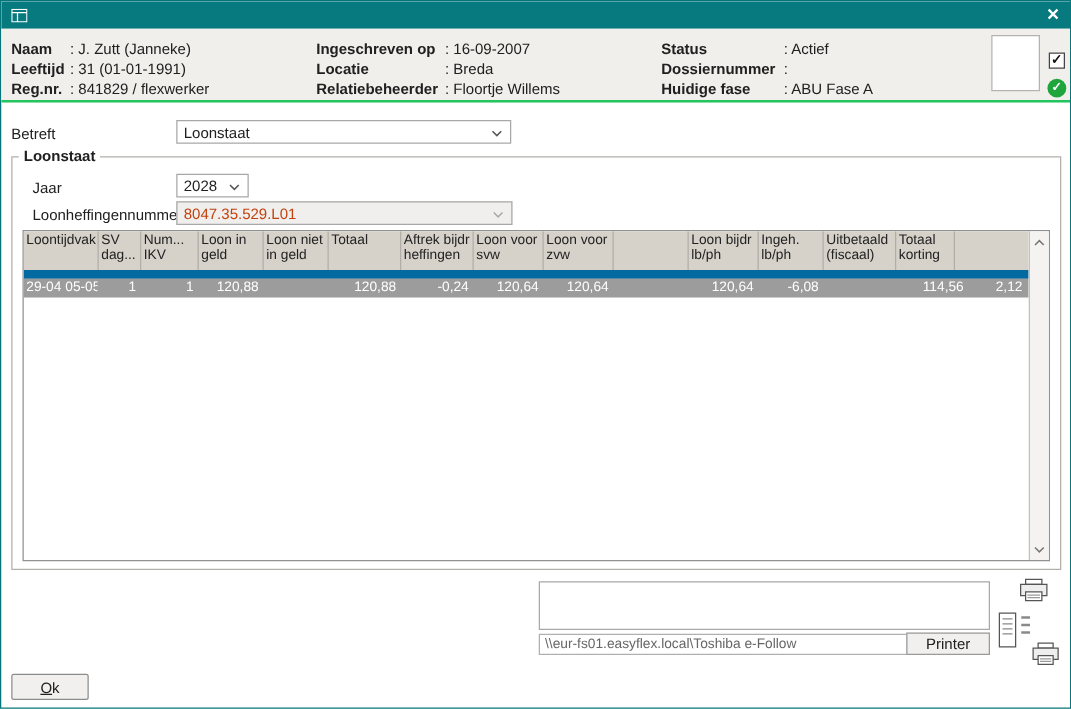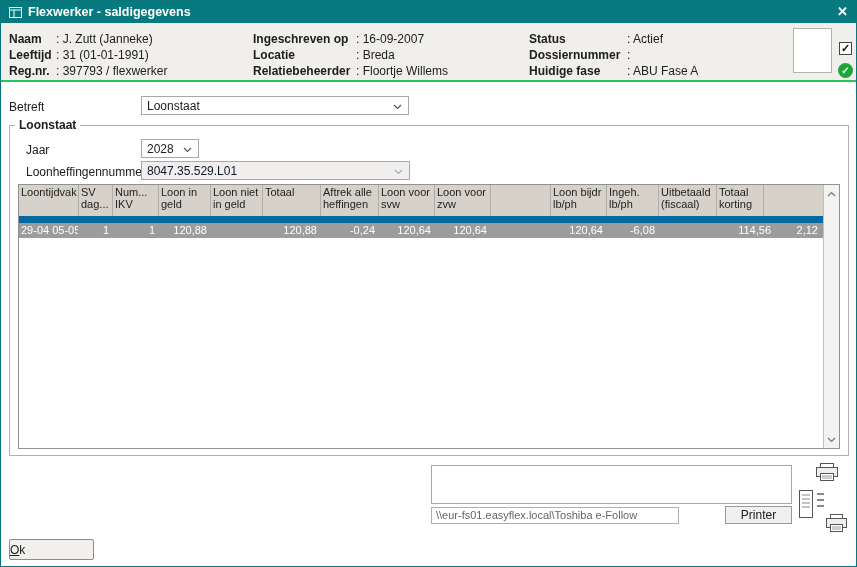--- a/index.html
+++ b/index.html
@@ -29,77 +29,76 @@
   .select { background: #fff; border: 1px solid #a8a8a8; height: 19px; display: flex; align-items: center; padding: 0 6px 0 5px; cursor: pointer; }
   .select .chev { margin-left: auto; flex: none; }
   .betreft-select { position: absolute; left: 140px; top: 95px; width: 268px; }
 
   
   .groupbox { position: absolute; left: 8px; top: 124px; width: 840px; height: 331px; border: 1px solid #b3b0aa; }
   .groupbox-legend { position: absolute; top: -8px; left: 5px; background: #fff; padding: 0 4px; font-weight: bold; }
   .jaar-label { position: absolute; left: 16px; top: 17px; }
   .jaar-select { position: absolute; left: 131px; top: 13px; width: 58px; }
   .lhn-label { position: absolute; left: 16px; top: 39px; }
-  .lhn-select { position: absolute; left: 131px; top: 35px; width: 269px; background: #f0efed; color: #0f172a; cursor: default; }
+  .lhn-select { position: absolute; left: 131px; top: 35px; width: 269px; background: #f0efed; color: #c2410c; cursor: default; }
 
   
   .table { position: absolute; left: 8px; top: 58px; width: 822px; height: 265px; border: 1px solid #919191; background: #fff; }
   .table-content { position: absolute; left: 0; top: 0; right: 16px; bottom: 0; overflow: hidden; }
   .thead { display: flex; height: 38px; background: #d6d2ca; border-bottom: 7px solid #0369a1; }
   .th { flex: none; border-right: 1px solid #b1aea7; padding: 1px 2px; font-size: 11px; line-height: 12px; overflow: hidden; color: #222; }
   .trow { display: flex; height: 15px; background: #9c9c9c; color: #fff; font-size: 11px; line-height: 15px; cursor: pointer; }
   .td { flex: none; padding: 0 3px 0 0; text-align: right; overflow: hidden; white-space: nowrap; border-right: 1px solid transparent; }
   .td.left { text-align: right; padding-left: 2px; }
   .c0{width:60px}.c1{width:34px}.c2{width:46px}.c3{width:52px}.c4{width:52px}.c5{width:58px}.c6{width:58px}.c7{width:56px}.c8{width:56px}.c9{width:60px}.c10{width:56px}.c11{width:52px}.c12{width:58px}.c13{width:58px}.c14{width:47px}
   .vscroll { position: absolute; top: 0; right: 0; bottom: 0; width: 16px; background: #f4f3f1; border-left: 1px solid #c4c1bb; }
   .scroll-btn { position: absolute; left: 0; width: 100%; height: 15px; display: flex; align-items: center; justify-content: center; cursor: pointer; }
   .scroll-up { top: 1px; }
   .scroll-down { bottom: 1px; }
 
   
   .output-box { position: absolute; left: 430px; top: 464px; width: 361px; height: 39px; background: #fff; border: 1px solid #a8a8a8; }
-  .path-field { position: absolute; left: 430px; top: 506px; width: 248px; height: 17px; background: #fff; border: 1px solid #b0b0b0; font-size: 11px; color: #666; padding: 1px 4px; overflow: hidden; white-space: nowrap; }
+  .path-field { position: absolute; left: 430px; top: 506px; width: 295px; height: 17px; background: #fff; border: 1px solid #b0b0b0; font-size: 11px; color: #666; padding: 1px 4px; overflow: hidden; white-space: nowrap; }
   .printer-button { position: absolute; left: 724px; top: 505px; width: 67px; height: 18px; background: #f1f0ee; border: 1px solid #9a9a9a; font-size: 12px; display: flex; align-items: center; justify-content: center; cursor: pointer; }
   .print-button { position: absolute; left: 806px; top: 458px; width: 40px; height: 26px; display: flex; align-items: center; justify-content: center; cursor: pointer; }
   .printer-cluster { position: absolute; left: 794px; top: 486px; width: 56px; height: 48px; cursor: pointer; }
   .printer-cluster .page-ic { position: absolute; left: 3px; top: 2px; }
   .printer-cluster .dashes { position: absolute; left: 22px; top: 6px; display: grid; grid-auto-rows: 6px; }
   .printer-cluster .dash { width: 7px; height: 2px; background: #8a8a8a; }
   .printer-cluster .printer-ic { position: absolute; right: 2px; bottom: 2px; }
 
   
-  .ok-button { position: absolute; left: 8px; top: 538px; width: 85px; height: 21px; background: #f1f0ee; border: 1px solid #8c8c8c; border-radius: 2px; display: flex; align-items: center; justify-content: flex-start; cursor: pointer; }
+  .ok-button { position: absolute; left: 8px; top: 538px; width: 62px; height: 21px; background: #f1f0ee; border: 1px solid #8c8c8c; border-radius: 2px; display: flex; align-items: center; justify-content: center; cursor: pointer; }
   .ok-button span { display: block; }
   .ok-button span::first-letter { text-decoration: underline; }
 </style>
 </head>
 <body>
 
 <div class="window">
 
   <div class="titlebar">
     <span style="display:flex;">
       <svg width="13" height="11" viewBox="0 0 13 11">
           <rect x="0.5" y="0.5" width="12" height="10" fill="none" stroke="#fff"></rect>
           <line x1="0.5" y1="3" x2="12.5" y2="3" stroke="#fff"></line>
           <line x1="5" y1="3" x2="5" y2="10.5" stroke="#fff"></line>
         </svg>
     </span>
-    <span class="titlebar-title">Flexwerker - saldigegevens</span>
     <span class="close-button">✕</span>
   </div>
 
   <div class="header-info">
     <div class="info-col c-one">
       <span class="lbl">Naam</span>
         <span class="val">: J. Zutt (Janneke)</span>
       <span class="lbl">Leeftijd</span>
         <span class="val">: 31 (01-01-1991)</span>
       <span class="lbl">Reg.nr.</span>
-        <span class="val">: 397793 / flexwerker</span>
+        <span class="val">: 841829 / flexwerker</span>
     </div>
     <div class="info-col c-two">
       <span class="lbl">Ingeschreven op</span>
         <span class="val">: 16-09-2007</span>
       <span class="lbl">Locatie</span>
         <span class="val">: Breda</span>
       <span class="lbl">Relatiebeheerder</span>
         <span class="val">: Floortje Willems</span>
     </div>
     <div class="info-col c-three">
@@ -144,21 +143,21 @@
 
     <div class="table">
       <div class="table-content">
         <div class="thead">
           <div class="th c0">Loontijdvak</div>
           <div class="th c1">SV dag...</div>
           <div class="th c2">Num... IKV</div>
           <div class="th c3">Loon in geld</div>
           <div class="th c4">Loon niet in geld</div>
           <div class="th c5">Totaal</div>
-          <div class="th c6">Aftrek alle heffingen</div>
+          <div class="th c6">Aftrek bijdr heffingen</div>
           <div class="th c7">Loon voor svw</div>
           <div class="th c8">Loon voor zvw</div>
           <div class="th c9"></div>
           <div class="th c10">Loon bijdr lb/ph</div>
           <div class="th c11">Ingeh. lb/ph</div>
           <div class="th c13">Uitbetaald (fiscaal)</div>
           <div class="th c14">Totaal korting</div>
         </div>
         <div class="trow">
           <div class="td left c0">29-04 05-05</div>

